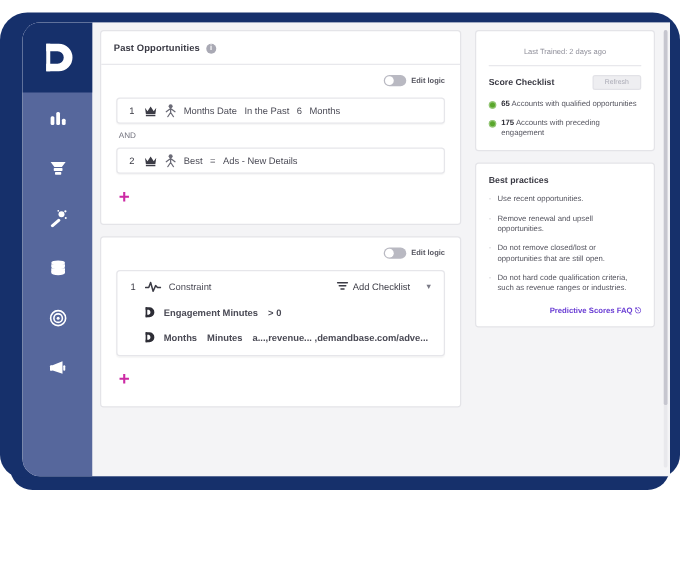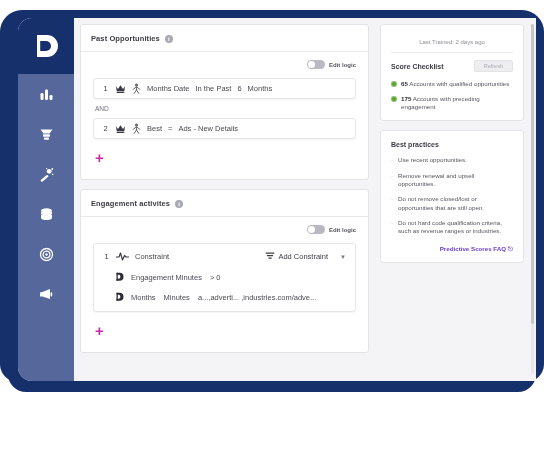--- a/index.html
+++ b/index.html
@@ -196,21 +196,21 @@
   .add-constraint {
     display: flex; align-items: center; gap: 3px;
     font-size: 7.5px; color: #3b3b45;
   }
   .caret { color: #7a7a86; font-size: 6px; margin-left: 6px; }
   .sub-row {
     display: flex; align-items: center; gap: 7px;
     margin-top: 10px;
     padding-left: 12px;
   }
-  .sub-text { font-size: 7.5px; color: #4a4a55; white-space: nowrap; }
+  .sub-text { font-size: 7.5px; color: #4a4a55; white-space: nowrap; font-weight: bold; }
   .sub-text .gapL { display:inline-block; width:8px; }
 
   
   .btn-primary {
     display: block;
     margin: 0 auto;
     background: #2f7de1;
     color: #ffffff;
     font-size: 7.5px;
     font-weight: bold;
@@ -418,24 +418,20 @@
               </svg>
             </span>
             <span class="crit-text"><span>Best</span><span class="gapL"></span><span>=</span><span class="gapL"></span><span>Ads - New Details</span></span>
           </div>
 
           <span class="plus-btn">+</span>
         </div>
       </div>
 
       <div class="card">
-        <div class="card-header">
-          <span class="card-title">Engagement activites</span>
-          <span class="info-icon">i</span>
-        </div>
         <div class="card-body">
 
           <div class="toggle-row">
             <span class="toggle"></span>
             <span class="toggle-label">Edit logic</span>
           </div>
 
           <div class="group-box">
             <div class="grp-head">
               <div class="grp-head-left">
@@ -448,21 +444,21 @@
                 <span class="crit-text">Constraint</span>
               </div>
               <div class="add-constraint">
                 <span>
                   <svg width="10" height="9" viewBox="0 0 10 9">
                     <rect x="0.5" y="1.5" width="9" height="1.2" rx=".6" fill="#3b3b45"></rect>
                     <rect x="1.8" y="4" width="6.4" height="1.2" rx=".6" fill="#3b3b45"></rect>
                     <rect x="3.2" y="6.5" width="3.6" height="1.2" rx=".6" fill="#3b3b45"></rect>
                   </svg>
                 </span>
-                <span>Add Constraint</span>
+                <span>Add Checklist</span>
               </div>
               <span class="caret">▼</span>
             </div>
 
             <div class="sub-row">
               <span class="crit-ico">
                 <svg width="9" height="10" viewBox="0 0 9 10">
                   <path d="M1.5 0.8 h3 a4 4 0 0 1 0 8 h-3 v-2 h2.6 a2.2 2.2 0 0 0 0-4 H1.5 z" fill="#2d2d36"></path>
                   <rect x="1.5" y="0.8" width="1.3" height="8" fill="#2d2d36"></rect>
                 </svg>
@@ -470,21 +466,21 @@
               <span class="sub-text"><span>Engagement Minutes</span><span class="gapL"></span><span>&gt; 0</span></span>
             </div>
 
             <div class="sub-row">
               <span class="crit-ico">
                 <svg width="9" height="10" viewBox="0 0 9 10">
                   <path d="M1.5 0.8 h3 a4 4 0 0 1 0 8 h-3 v-2 h2.6 a2.2 2.2 0 0 0 0-4 H1.5 z" fill="#2d2d36"></path>
                   <rect x="1.5" y="0.8" width="1.3" height="8" fill="#2d2d36"></rect>
                 </svg>
               </span>
-              <span class="sub-text"><span>Months</span><span class="gapL"></span><span>Minutes</span><span class="gapL"></span><span>a...,adverti... ,industries.com/adve...</span></span>
+              <span class="sub-text"><span>Months</span><span class="gapL"></span><span>Minutes</span><span class="gapL"></span><span>a...,revenue... ,demandbase.com/adve...</span></span>
             </div>
           </div>
 
           <span class="plus-btn">+</span>
         </div>
       </div>
 
     </div>
 
     <div id="right-col">

